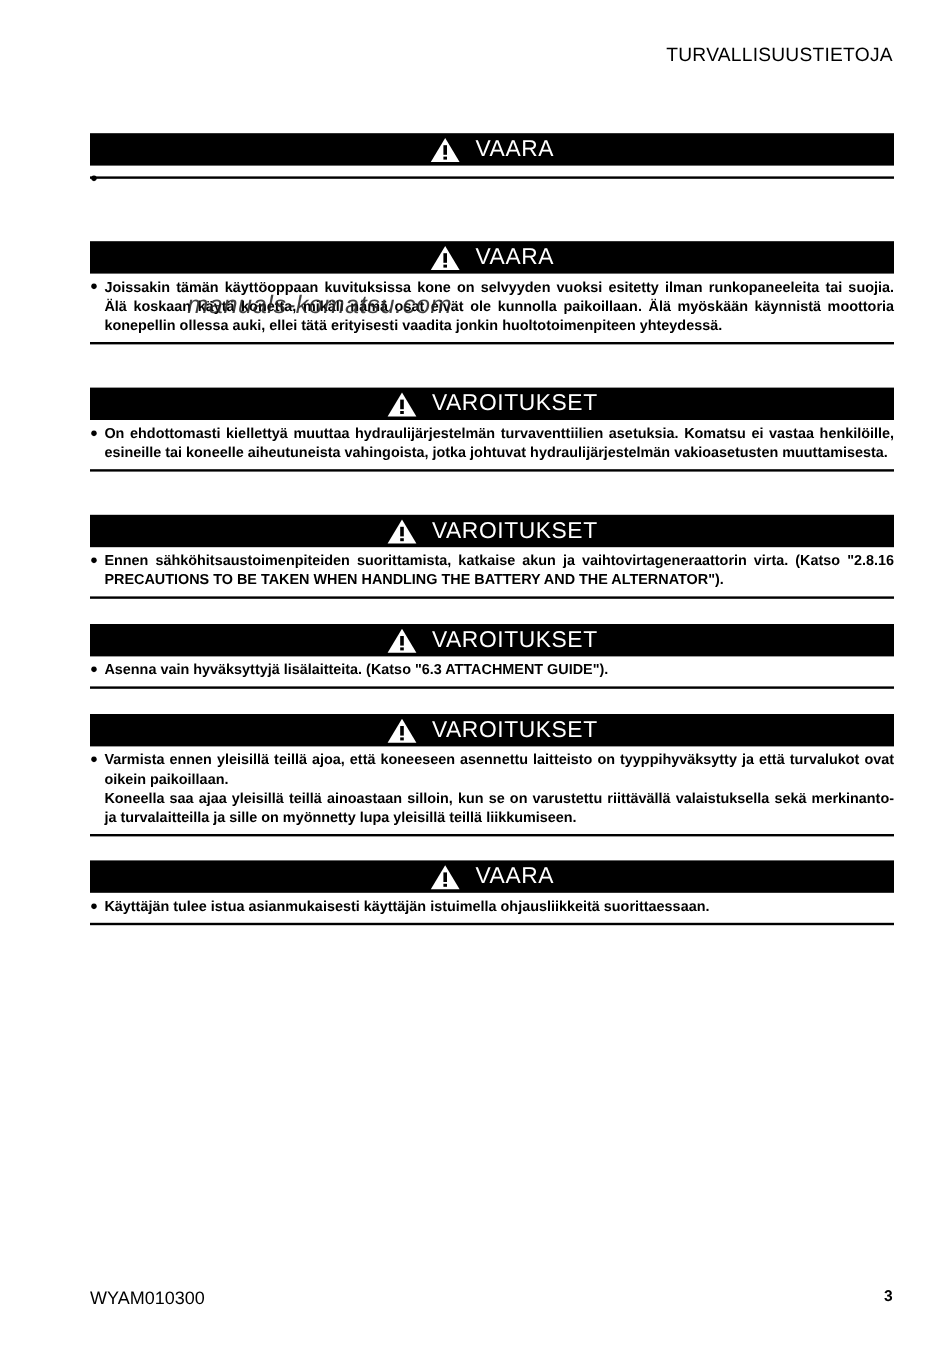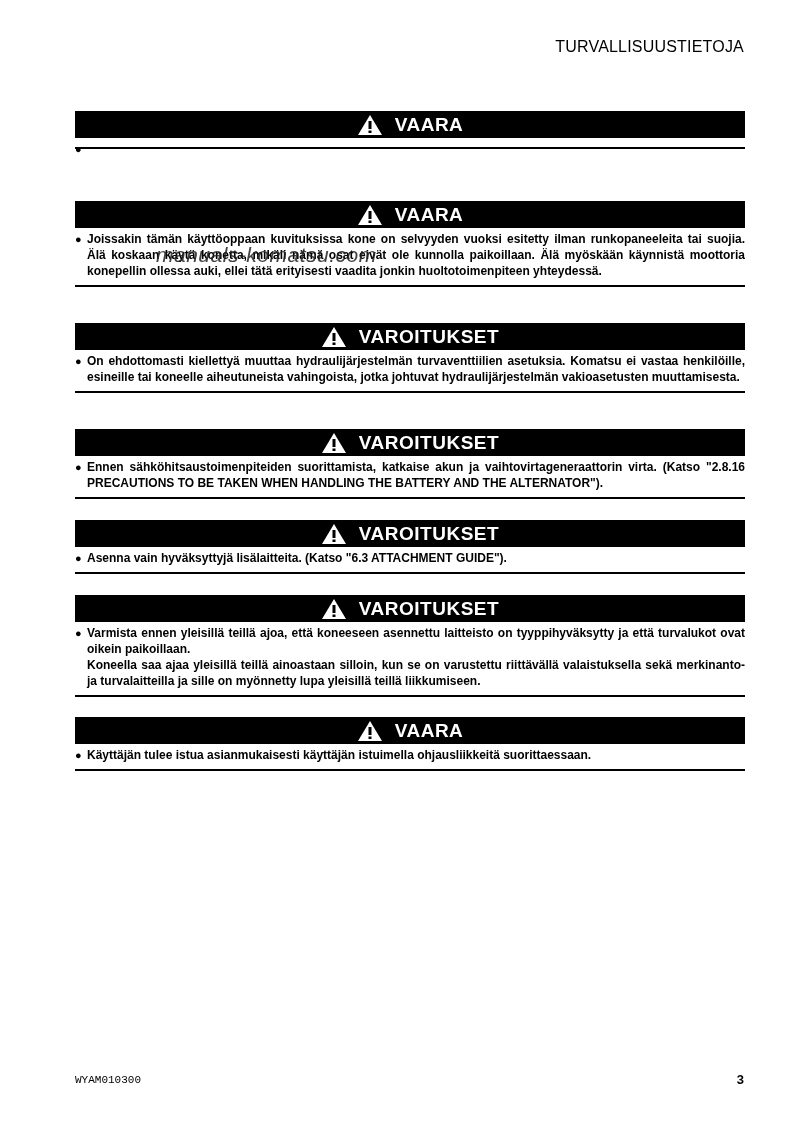--- a/index.html
+++ b/index.html
@@ -8,41 +8,41 @@
       font-family: "Liberation Sans", sans-serif; color: #000;
     }
     .page-header {
       position: absolute; top: 38px; right: 49px;
       font-size: 16px; letter-spacing: 0.2px;
     }
     .section { position: absolute; left: 75px; width: 670px; }
     .banner {
       background: #000; color: #fff; height: 27px;
       display: flex; align-items: center; justify-content: center;
-      font-weight: bold; font-size: 19px; letter-spacing: 0.5px;
+      font-weight: normal; font-size: 19px; letter-spacing: 0.5px;
     }
     .banner .warn-icon {
       width: 26px; height: 22px; margin-right: 12px; display: inline-block;
     }
     .body-text {
       font-weight: bold; font-size: 12px; line-height: 16px;
       padding: 3px 0 4px 12px; position: relative; text-align: justify;
     }
     .body-text .bullet {
       position: absolute; left: 0; top: 3px; font-size: 11px;
     }
     .body-text p { margin: 0; }
     .rule { border-top: 2px solid #000; margin-top: 2px; }
     .watermark {
       position: absolute; left: 156px; top: 243px;
       font-size: 21px; color: #222; opacity: 0.85; letter-spacing: 0.5px;
       pointer-events: none;
       font-style: italic;
     }
-    .footer-code { position: absolute; left: 75px; top: 1074px; font-size: 11px; font-family: Liberation Mono, monospace; }
+    .footer-code { position: absolute; left: 75px; top: 1074px; font-size: 15px; }
     .footer-page { position: absolute; right: 49px; top: 1072px; font-size: 13px; font-weight: bold; }
   </style>
 </head>
 <body>
 
 <div class="page-header">TURVALLISUUSTIETOJA</div>
 
 <div class="section" style="top:111px;">
   <div class="banner">
     <svg class="warn-icon" viewBox="0 0 26 22">

